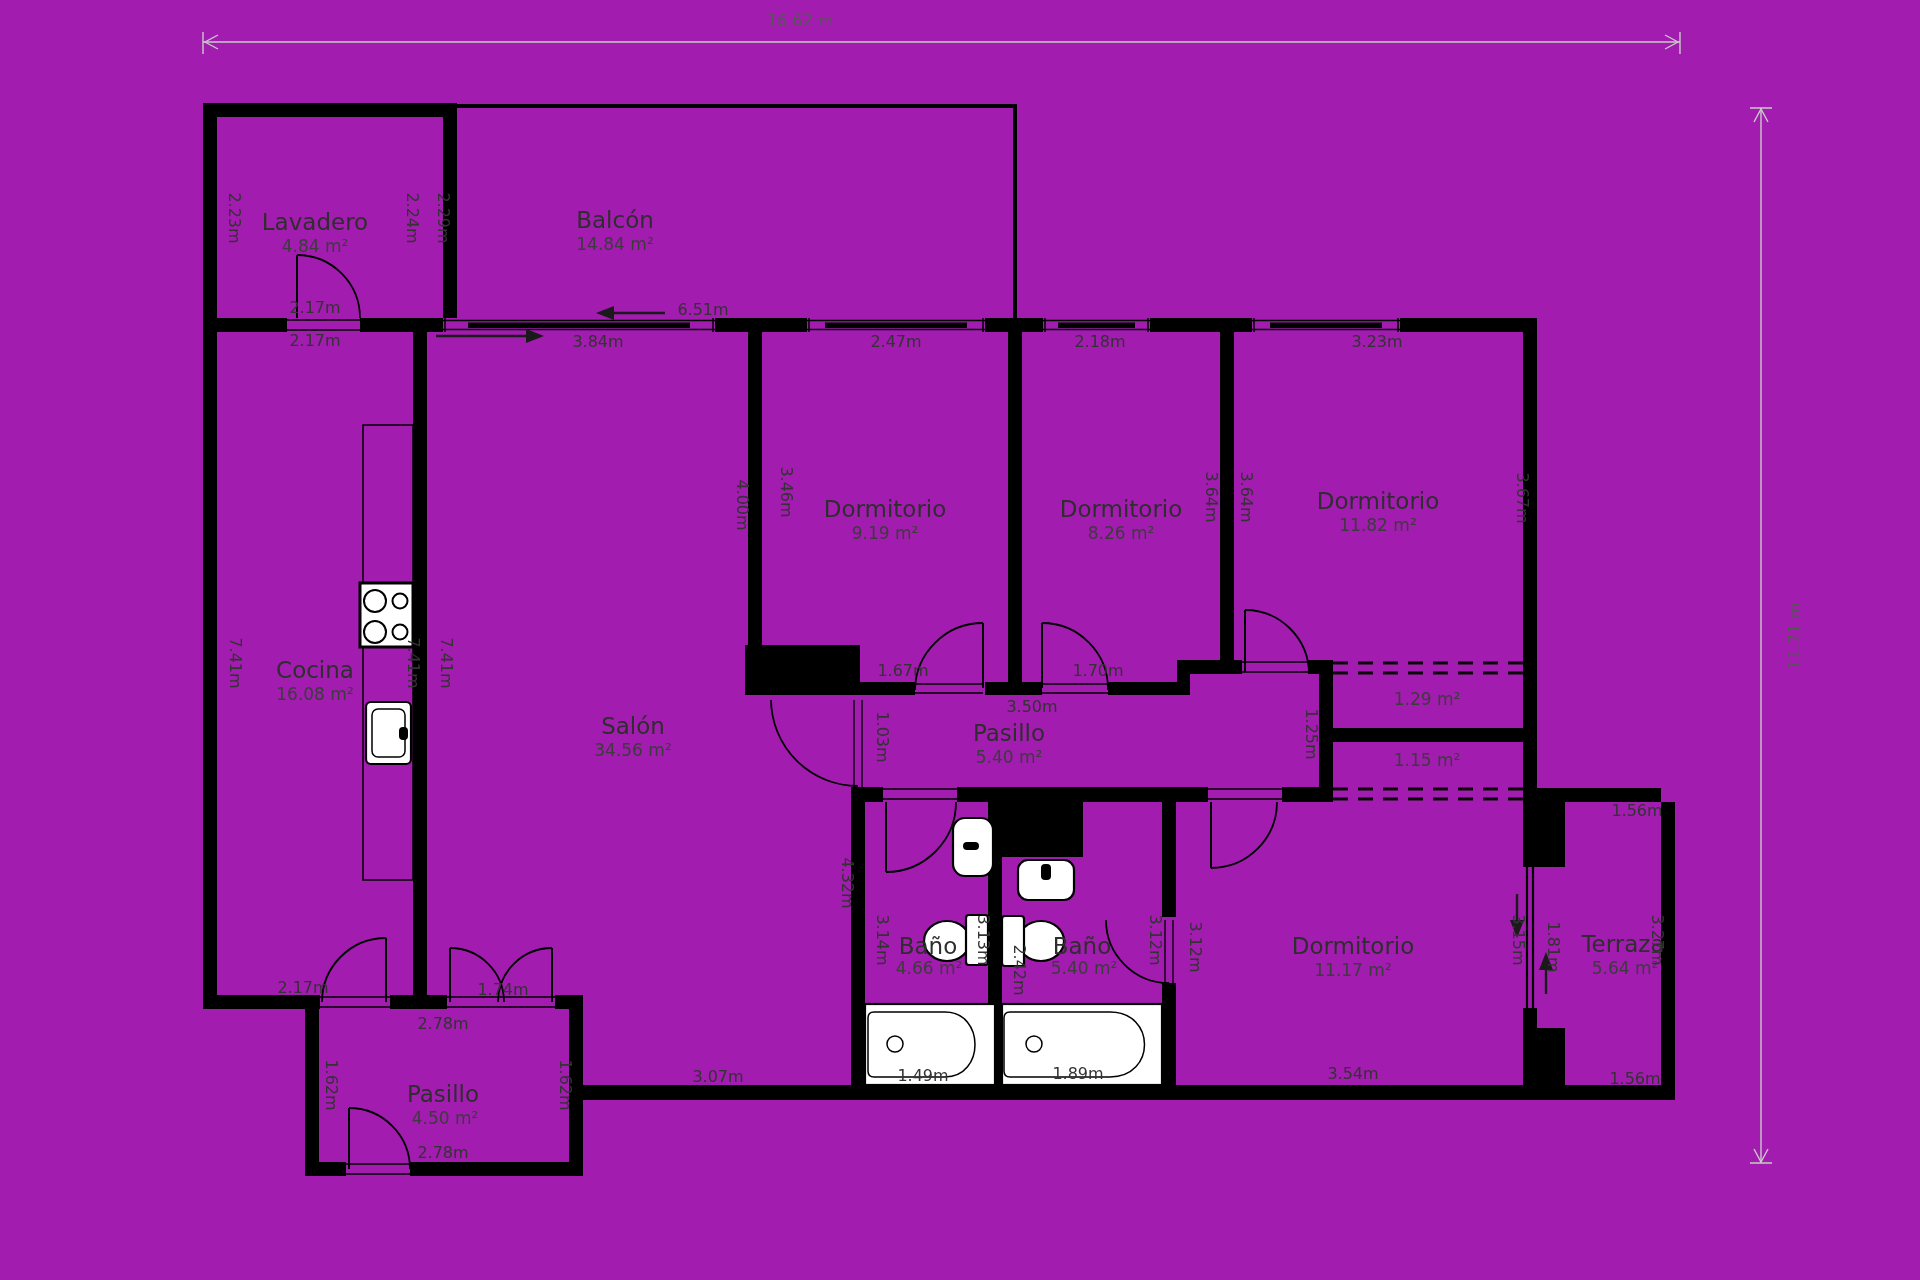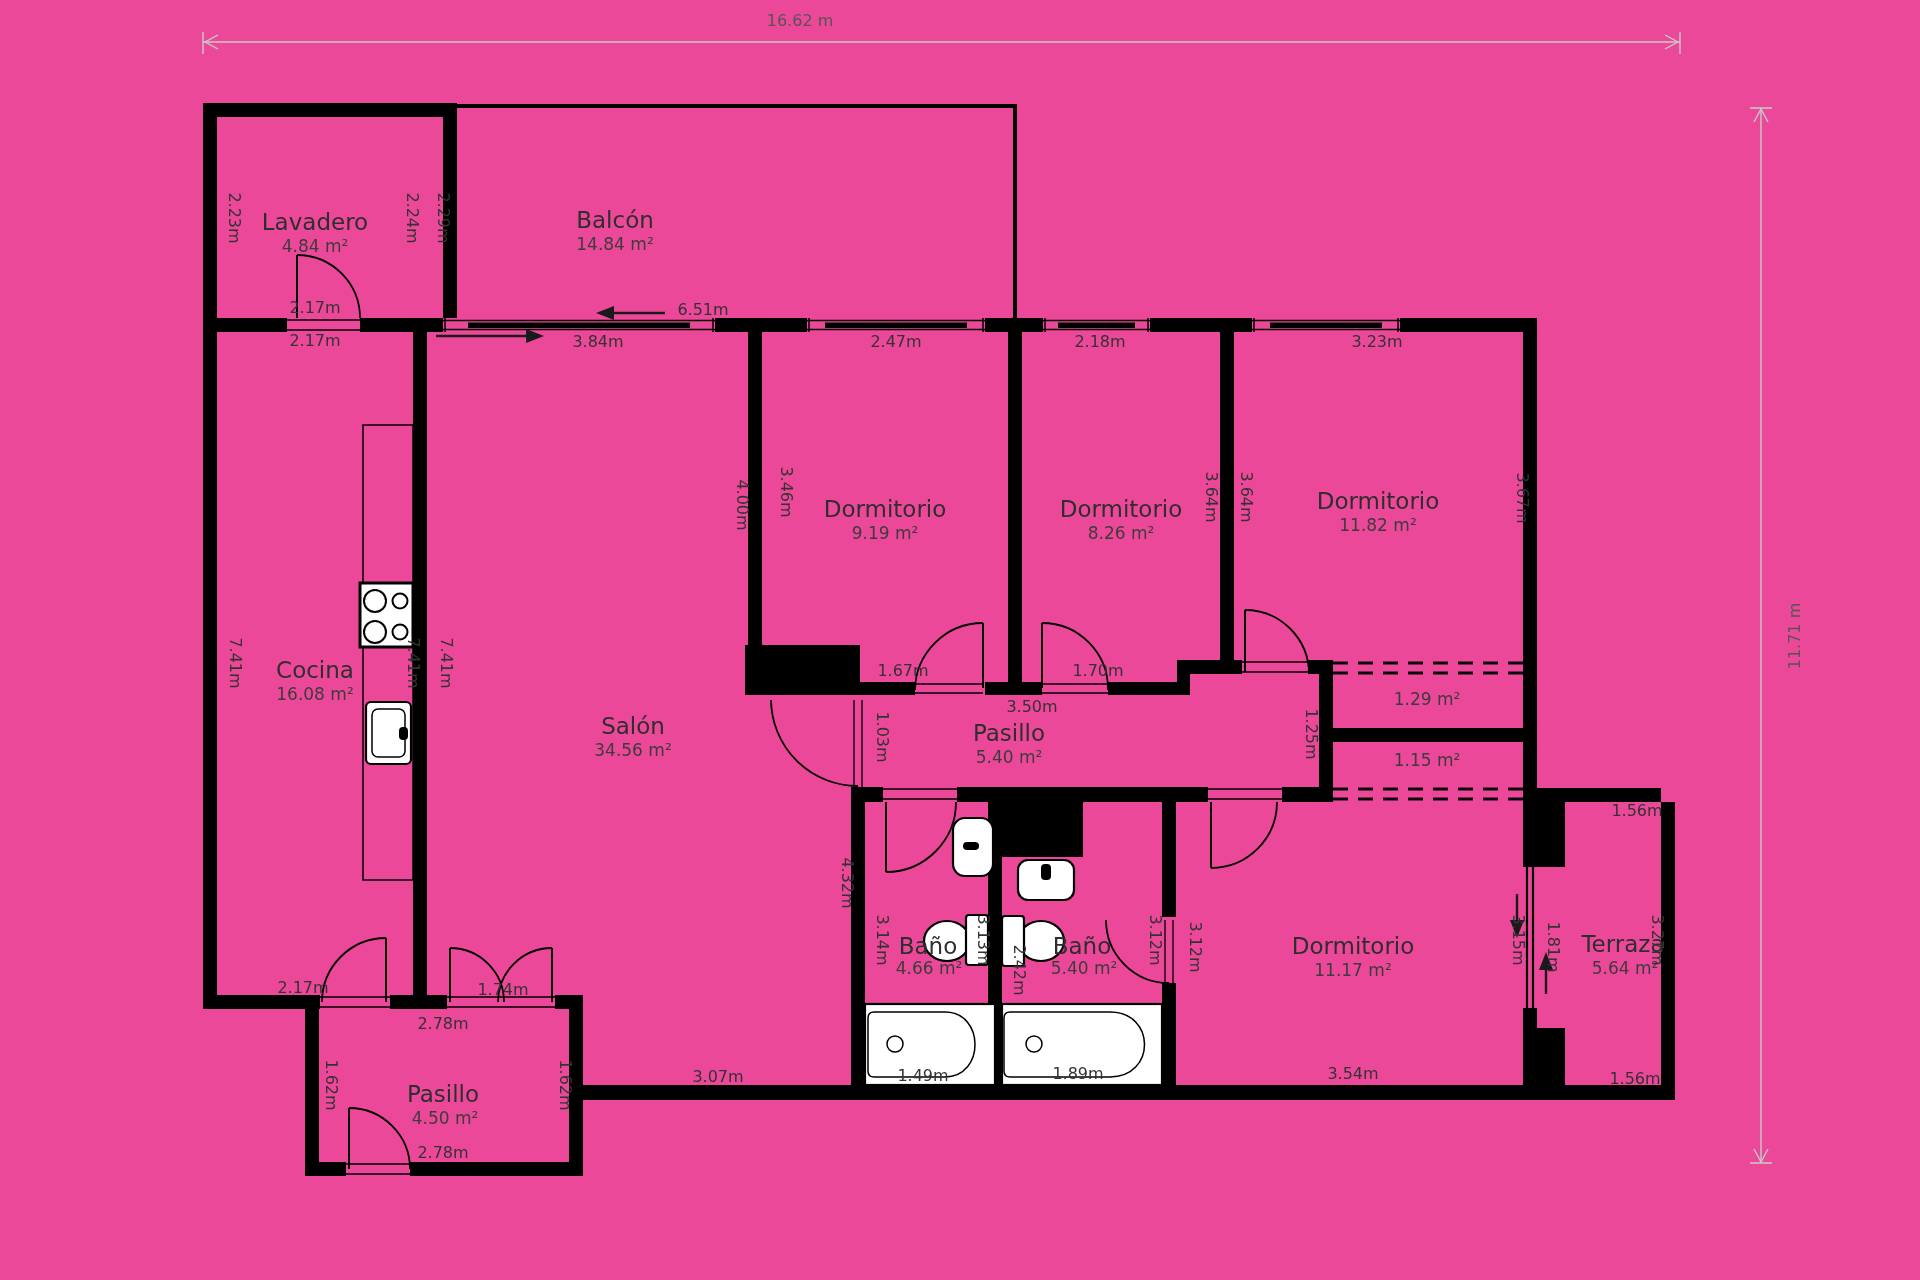--- a/index.html
+++ b/index.html
@@ -1,16 +1,16 @@
 <!DOCTYPE html>
 <html><head>
 <meta charset="utf-8">
 <style>
   html,body{margin:0;padding:0;background:#ffffff;}
-  .page{width:1920px;height:1280px;background:#ec4899;position:relative;font-family:"DejaVu Sans",sans-serif;}
+  .page{width:1920px;height:1280px;background:#a21caf;position:relative;font-family:"DejaVu Sans",sans-serif;}
   svg{display:block;}
   .wall{fill:#000000;stroke:none;}
   .thinwall{fill:#000000;}
   .fix{fill:#ffffff;stroke:#000000;stroke-width:2.2;}
   .fixthin{fill:none;stroke:#000000;stroke-width:1.5;}
   .leaf{stroke:#000000;stroke-width:2;fill:none;}
   .arc{stroke:#000000;stroke-width:1.8;fill:none;}
   .frame{stroke:#000000;stroke-width:1.3;fill:none;}
   .winline{stroke:#000000;stroke-width:1.5;fill:none;}
   .winbar{fill:#000000;}

